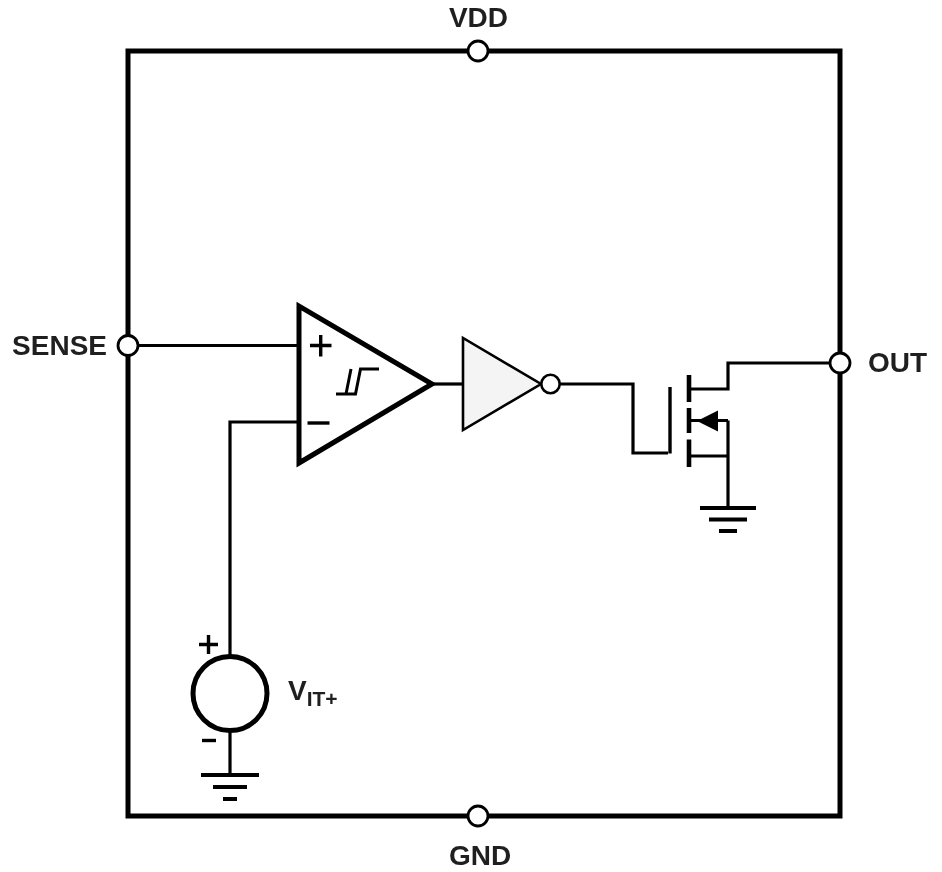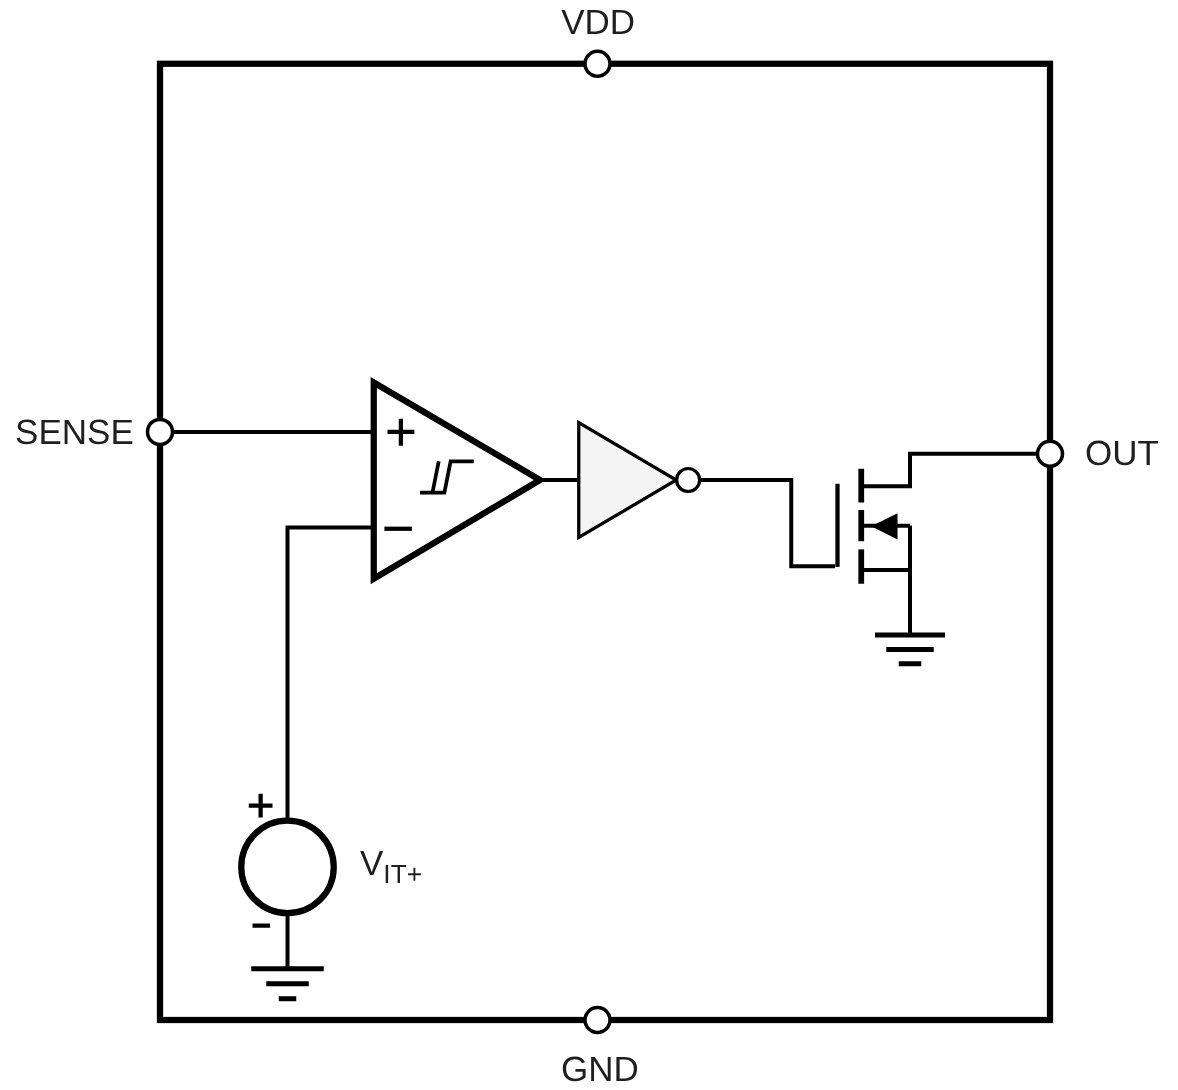--- a/index.html
+++ b/index.html
@@ -12,20 +12,21 @@
     margin: 0;
     padding: 0;
     background: var(--background);
   }
   .canvas {
     position: relative;
     width: 942px;
     height: 872px;
     background: var(--background);
     font-family: "Liberation Sans", sans-serif;
+    font-weight: bold;
   }
   svg {
     display: block;
   }
   .boundary {
     fill: none;
     stroke: var(--line);
     stroke-width: 5;
   }
   .wire {

